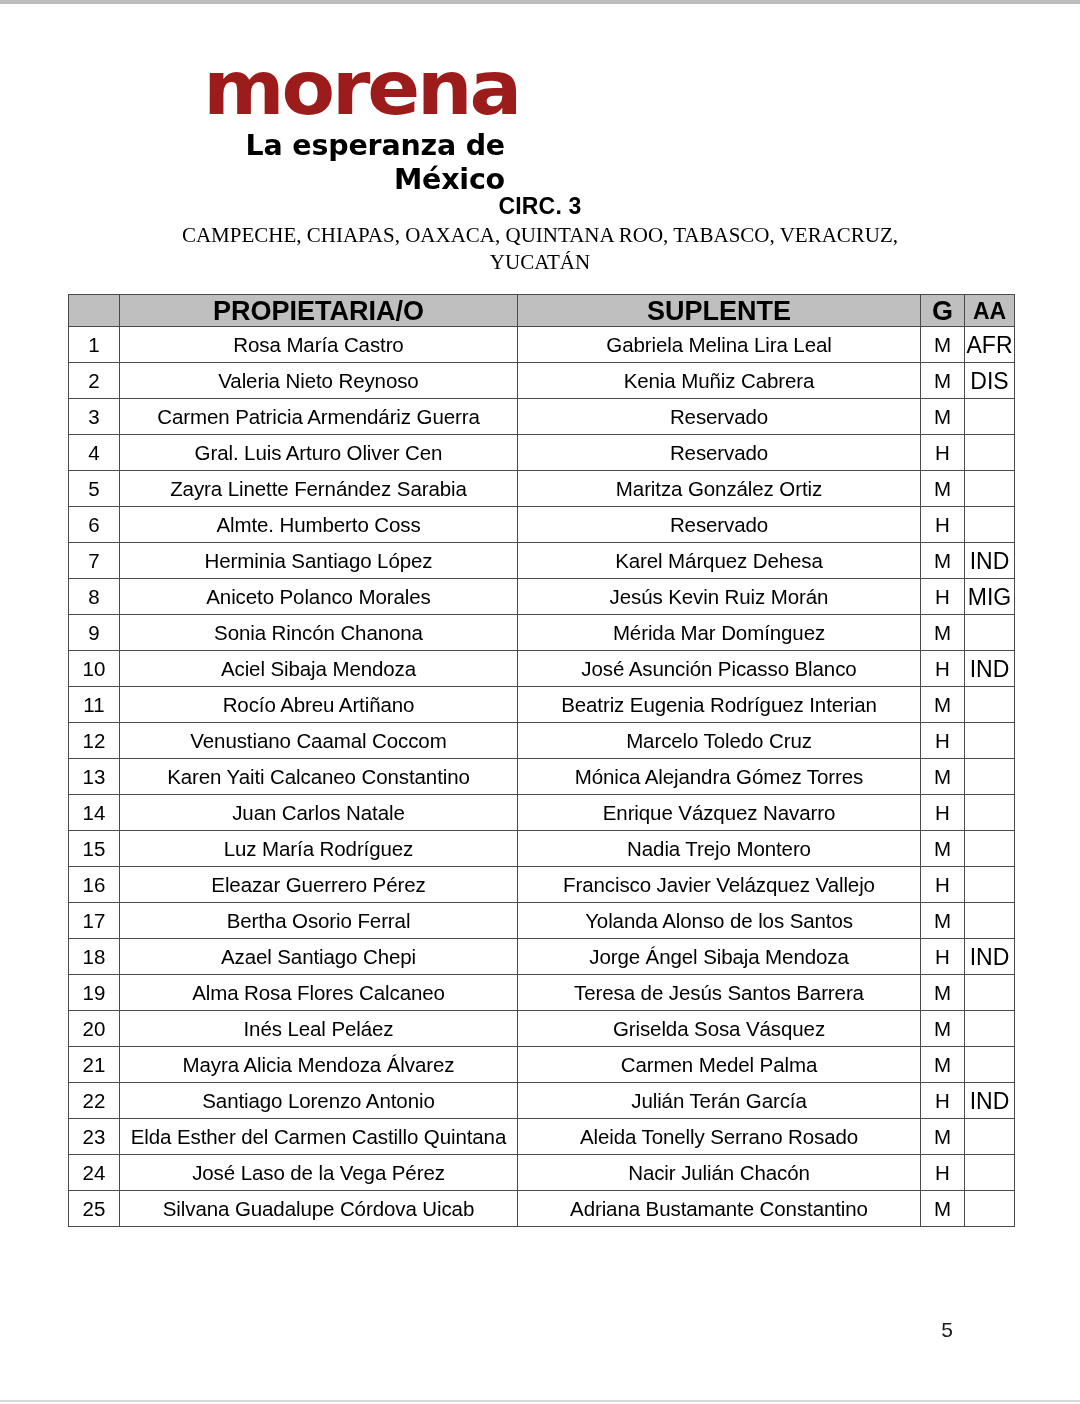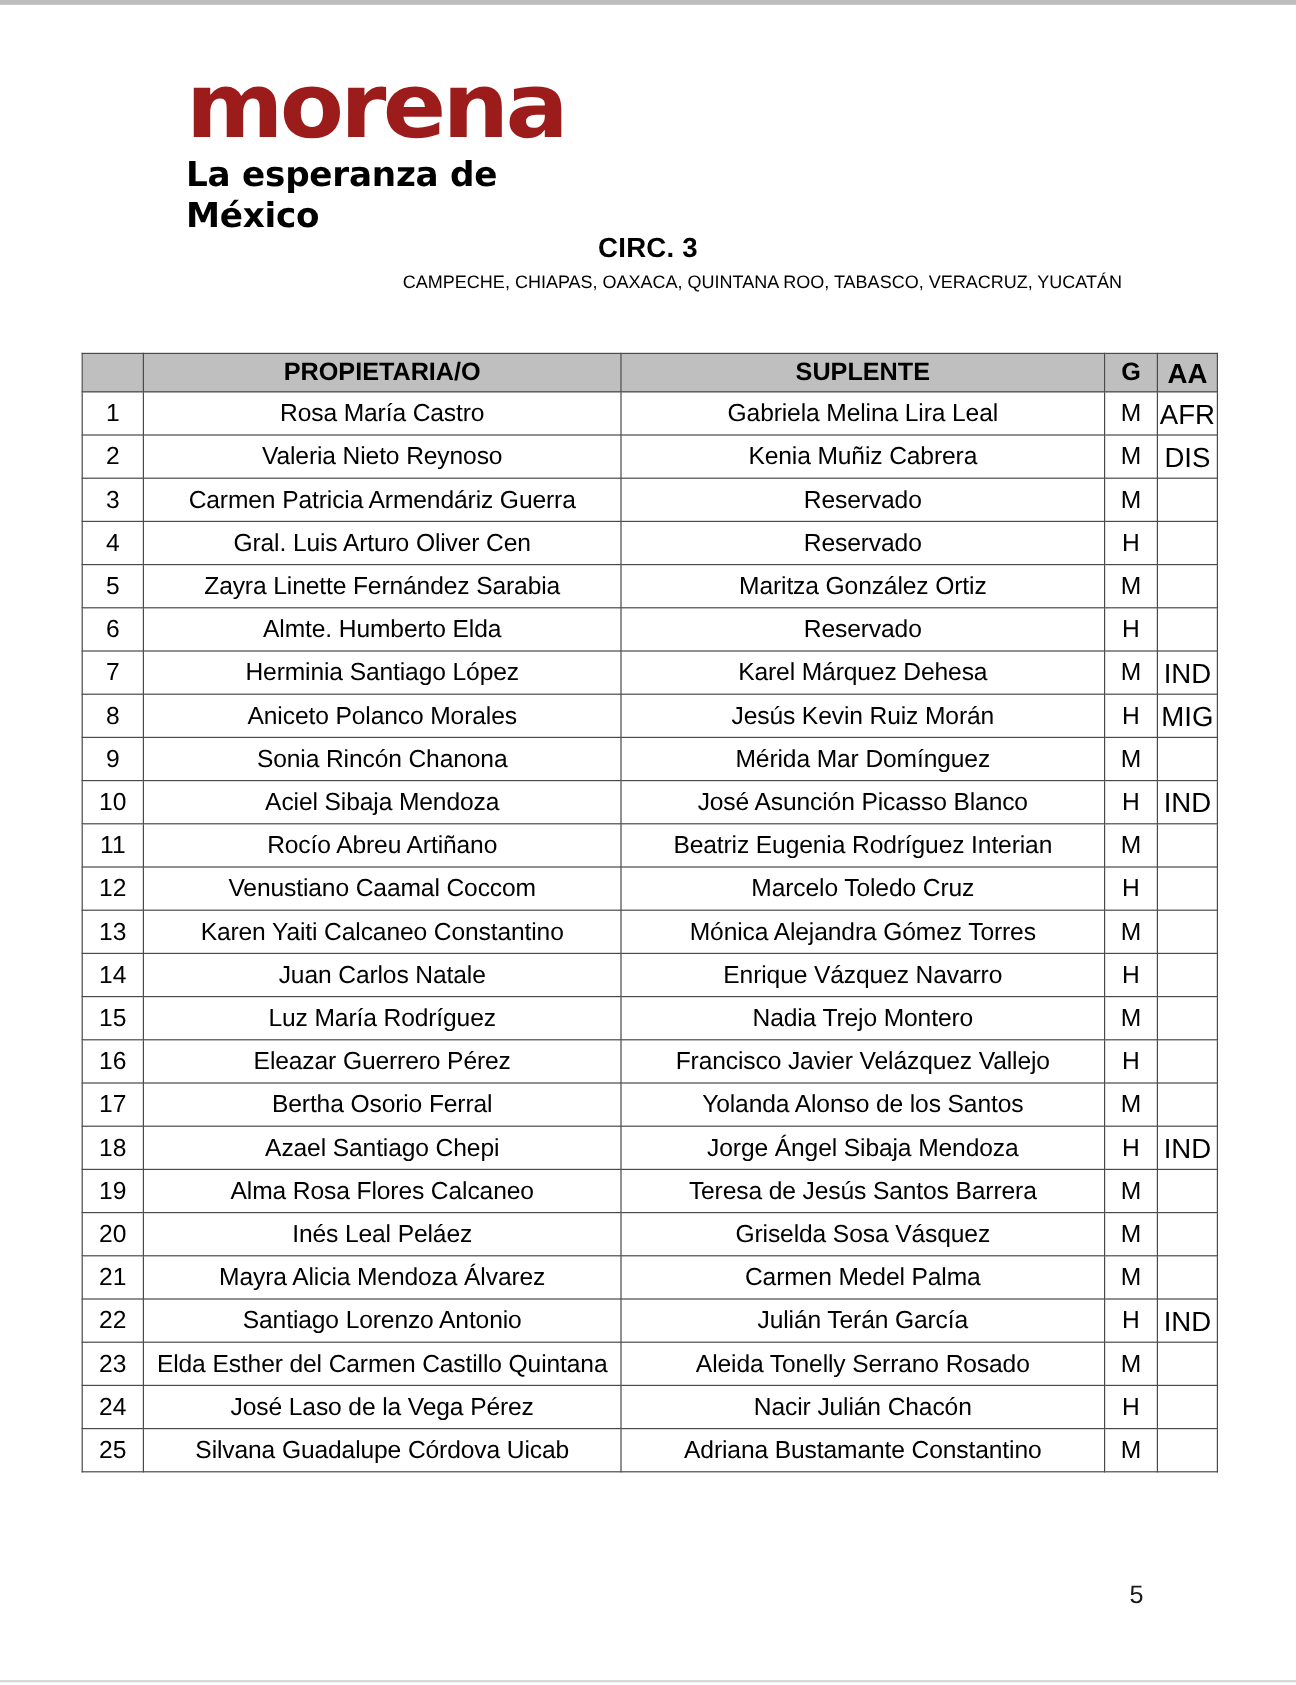--- a/index.html
+++ b/index.html
@@ -36,21 +36,21 @@
     left: 0; top: 52px;
     width: 1080px;
     height: 120px;
   }
 
   .logo-morena {
     position: absolute;
     left: 155px;
     top: 0px;
     width: 350px;
-    text-align: left;
+    text-align: right;
   }
   .logo-morena .word {
     font-family: "DejaVu Sans", sans-serif;
     font-weight: 700;
     font-size: 75px;
     line-height: 72px;
     letter-spacing: -3px;
     color: #9c1b1b;
     display: block;
     transform: scaleX(1.04);
@@ -115,27 +115,26 @@
     text-align: center;
   }
   .circ-title {
     font-family: "Liberation Sans", sans-serif;
     font-weight: 700;
     font-size: 23px;
     line-height: 28px;
     letter-spacing: 0.2px;
   }
   .circ-states {
-    font-family: Liberation Sans, sans-serif;
+    font-family: Liberation Serif, serif;
     font-weight: 400;
-    font-size: 15px;
+    font-size: 21px;
     line-height: 27px;
     width: 790px;
     margin: 2px auto 0 auto;
-    text-align: right;
   }
 
   
   .table-wrap {
     position: absolute;
     left: 68px;
     top: 294px;
     width: 946px;
   }
   table.roster {
@@ -158,21 +157,21 @@
     text-align: center;
     vertical-align: middle;
     font-size: 20.5px;
     line-height: 22px;
     white-space: nowrap;
     overflow: visible;
   }
   table.roster thead th {
     background: #bfbfbf;
     font-weight: 700;
-    font-size: 21px;
+    font-size: 27px;
     height: 31px;
   }
   table.roster td.num {
     font-size: 20.5px;
   }
   table.roster td.aa,
   table.roster th.aa {
     font-size: 23px;
     padding: 0 1px;
   }
@@ -263,21 +262,21 @@
         </tr>
         <tr>
           <td class="num">5</td>
           <td class="name">Zayra Linette Fernández Sarabia</td>
           <td class="name">Maritza González Ortiz</td>
           <td class="g">M</td>
           <td class="aa"></td>
         </tr>
         <tr>
           <td class="num">6</td>
-          <td class="name">Almte. Humberto Elda</td>
+          <td class="name">Almte. Humberto Coss</td>
           <td class="name">Reservado</td>
           <td class="g">H</td>
           <td class="aa"></td>
         </tr>
         <tr>
           <td class="num">7</td>
           <td class="name">Herminia Santiago López</td>
           <td class="name">Karel Márquez Dehesa</td>
           <td class="g">M</td>
           <td class="aa">IND</td>

